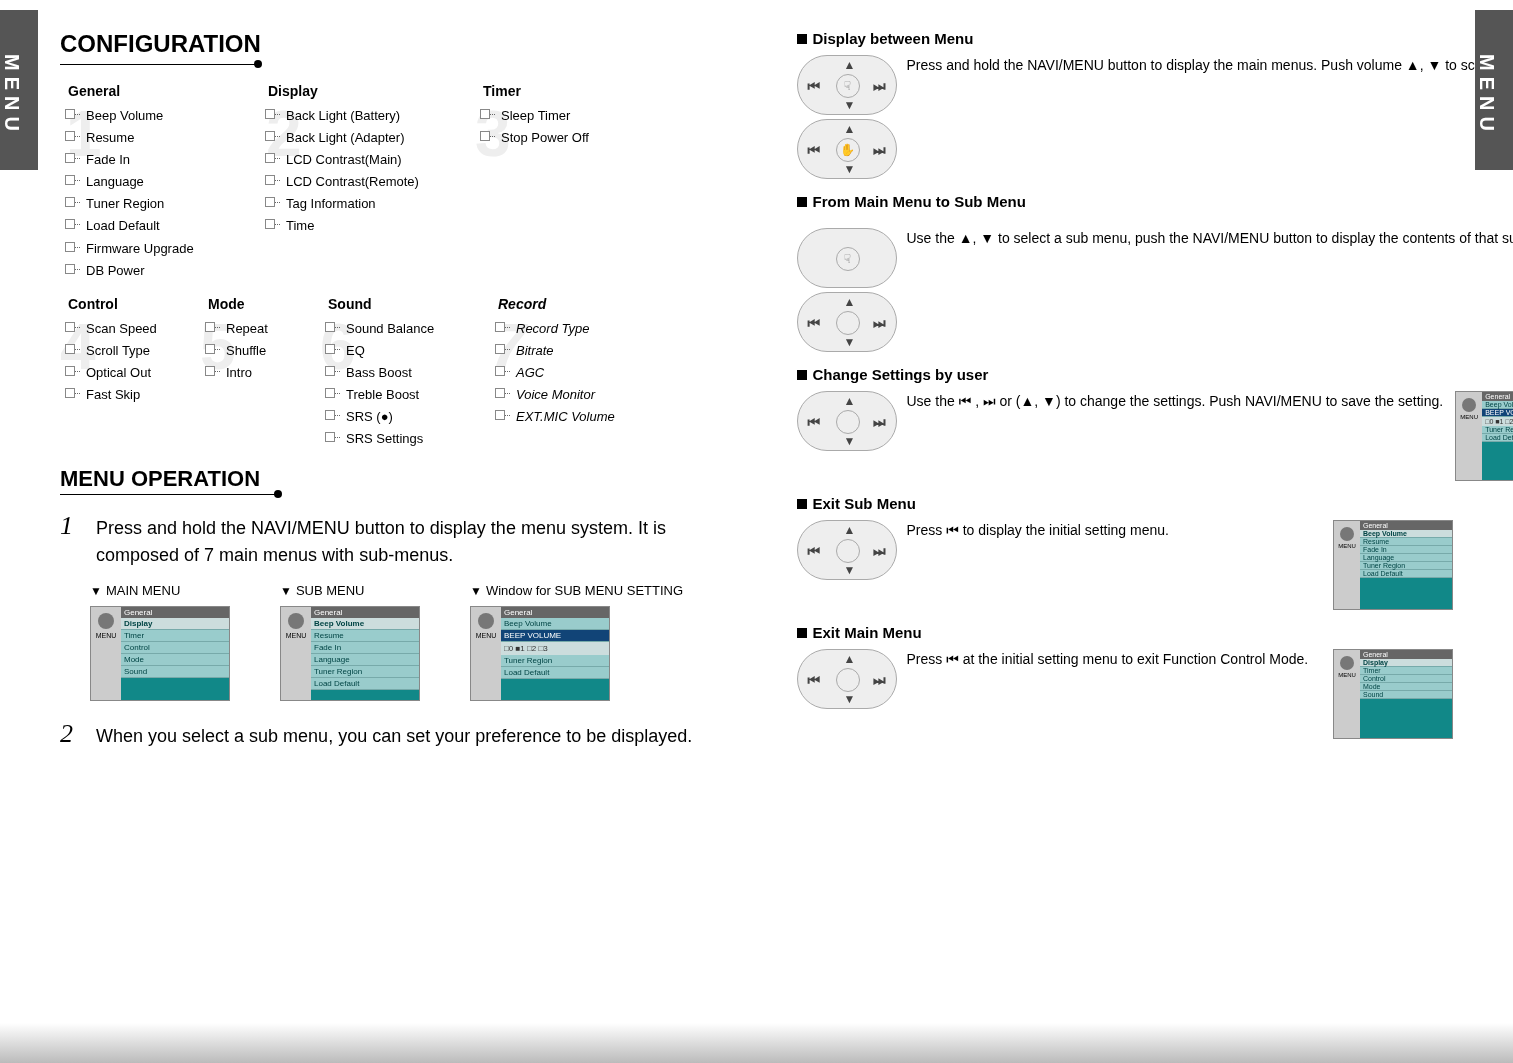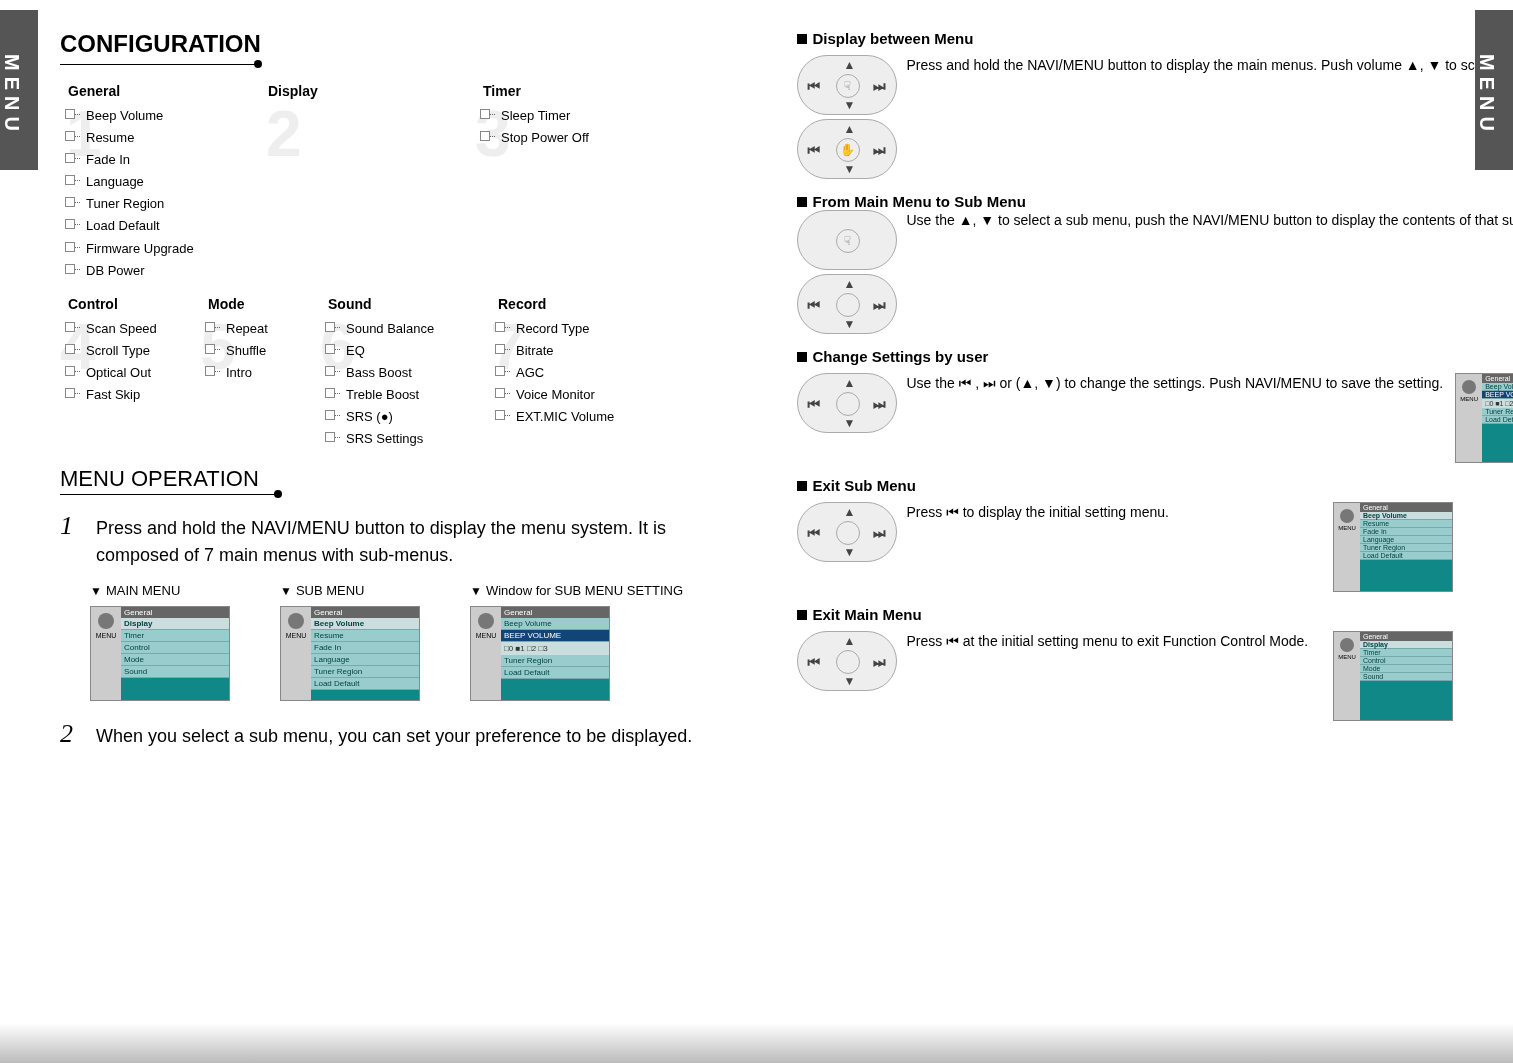--- a/index.html
+++ b/index.html
@@ -18,21 +18,21 @@
 .intro-box .disc { width: 22px; height: 22px; border: 2px solid #999; border-radius: 50%; flex: none; margin-top:4px; background: radial-gradient(circle,#eee 40%,#ccc 65%,#eee 100%); position:relative;}
 .intro-box .disc::after{content:"";position:absolute;top:8px;left:8px;width:4px;height:4px;background:#777;border-radius:50%;}
 .intro-text { font-size: 14px; line-height: 1.4; }
 .cat { padding: 4px 8px 10px 8px; }
 .cat h4 { font-size: 14px; font-weight: bold; margin-bottom: 6px; }
 .cat ul { list-style: none; }
 .cat li { font-size: 13px; line-height: 1.7; position: relative; padding-left: 18px; }
 .cat li::before { content: ""; position: absolute; left: 0; top: 9px; width: 12px; height: 1px; border-top: 1px dotted #666; }
 .cat li::after { content: ""; position: absolute; left: -3px; top: 4px; width: 8px; height: 8px; border: 1px solid #888; background: #fff;}
 .bignum { position: absolute; font-size: 64px; font-weight: bold; color: #eee; z-index: 0; }
-.h-menuop { font-size: 22px; font-weight: normal; margin-top: 6px;}
+.h-menuop { font-size: 22px; font-weight: bold; margin-top: 6px;}
 .h-menuop-line { border-bottom:1px solid #000; width:220px; height:3px; position:relative; margin-bottom:16px;}
 .h-menuop-line::after{content:"";position:absolute;right:-2px;bottom:-4px;width:8px;height:8px;background:#000;border-radius:50%;}
 .step { display: flex; gap: 12px; margin-bottom: 14px; }
 .step-num { font-family: Georgia, serif; font-style: italic; font-size: 26px; width: 24px; flex:none; }
 .step-text { font-size: 18px; line-height: 1.5; padding-top:4px;}
 .thumbs-row { display: flex; gap: 50px; margin: 6px 0 18px 30px; }
 .thumb-col { display: flex; flex-direction: column; gap: 8px; align-items: flex-start;}
 .thumb-label { font-size: 13px; display:flex; align-items:center; gap:4px;}
 .thumb-label .dn-arrow { font-size: 12px;}
 .thumb { width: 140px; height: 95px; border: 1px solid #888; background: #ddd; position:relative; display:flex;}
@@ -97,20 +97,28 @@
         <li>Language</li>
         <li>Tuner Region</li>
         <li>Load Default</li>
         <li>Firmware Upgrade</li>
         <li>DB  Power</li>
       </ul>
     </div>
     <div class="cat" style="width:215px;">
       <span class="bignum" style="top:18px;left:6px;">2</span>
       <h4>Display</h4>
+      <ul>
+        <li>Back Light (Battery)</li>
+        <li>Back Light (Adapter)</li>
+        <li>LCD Contrast(Main)</li>
+        <li>LCD Contrast(Remote)</li>
+        <li>Tag Information</li>
+        <li>Time</li>
+      </ul>
     </div>
     <div class="cat" style="width:180px;">
       <span class="bignum" style="top:18px;left:0;">3</span>
       <h4>Timer</h4>
       <ul>
         <li>Sleep Timer</li>
         <li>Stop Power Off</li>
       </ul>
     </div>
   </div>
@@ -140,21 +148,21 @@
       <h4>Sound</h4>
       <ul>
         <li>Sound Balance</li>
         <li>EQ</li>
         <li>Bass Boost</li>
         <li>Treble Boost</li>
         <li>SRS (●)</li>
         <li>SRS Settings</li>
       </ul>
     </div>
-    <div class="cat" style="width:170px;">
+    <div class="cat" style="width:170px;font-style:italic;">
       <span class="bignum" style="top:18px;left:0;">7</span>
       <h4>Record</h4>
       <ul>
         <li>Record Type</li>
         <li>Bitrate</li>
         <li>AGC</li>
         <li>Voice Monitor</li>
         <li>EXT.MIC Volume</li>
       </ul>
     </div>
@@ -264,21 +272,21 @@
           <span class="d-btn-u">▲</span>
           <span class="d-btn-d">▼</span>
           <span class="d-center hand">✋</span>
         </div>
       </div>
       <div class="rs-text">Press and hold the NAVI/MENU button to display the main menus. Push volume  ▲, ▼ to scroll between main menus, press the NAVI/MENU button to select sub menu.</div>
     </div>
 
   </div>
 
-  <div class="rs-header" style="margin-bottom:0;">
+  <div class="rs-header" style="margin-bottom:18px;">
       <span class="sq"></span>
       <span>From Main Menu to Sub Menu</span>
     </div>
   <div class="right-section">
     <div class="rs-body">
       <div class="device-col">
         <div class="device">
           <span class="d-center hand">☟</span>
         </div>
         <div class="device">

